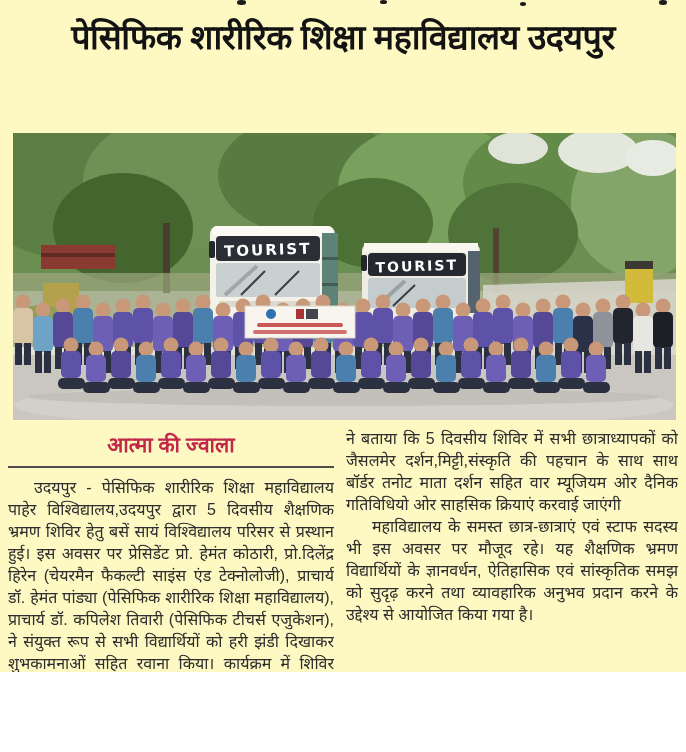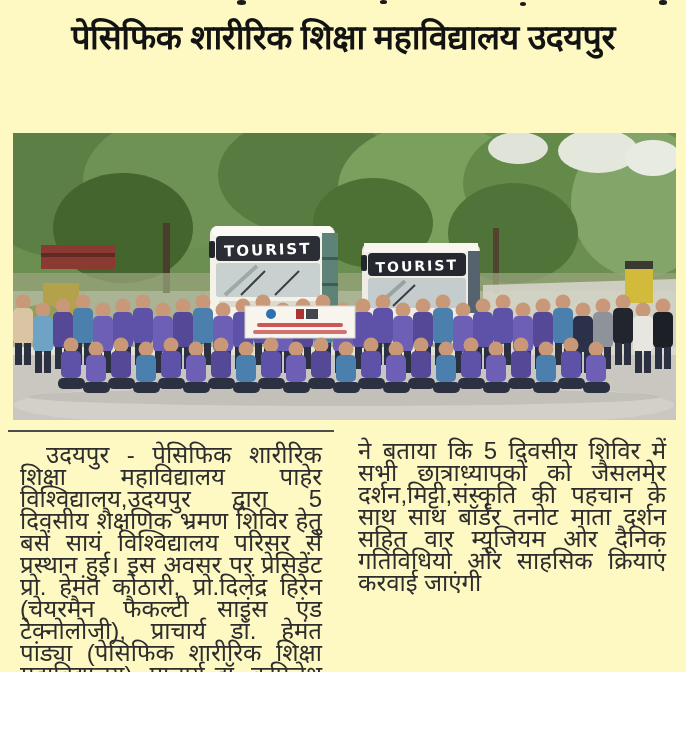--- a/index.html
+++ b/index.html
@@ -19,21 +19,21 @@
     background:#e6e8e0;overflow:hidden;
   }
   .photo svg{display:block;}
   .col-left{position:absolute;left:8px;top:430px;width:326px;height:318px;overflow:hidden;}
   .col-right{position:absolute;left:346px;top:428px;width:332px;height:320px;overflow:hidden;}
   .section-heading{
     text-align:center;font-size:21px;font-weight:bold;color:#c2274a;
     margin:2px 0 8px 0;line-height:26px;
   }
   .heading-rule{border:none;border-top:2px solid #4c4c4c;margin:0 0 9px 0;}
-  .body-text{font-size:24px;line-height:22px;text-align:justify;color:#2d2d2d;margin:12px;}
+  .body-text{font-size:16px;line-height:22px;text-align:justify;color:#2d2d2d;margin:0;}
   .indent{text-indent:26px;}
   .indent-sm{text-indent:12px;}
   .bus-label{
     font-family:"DejaVu Sans",sans-serif;font-weight:bold;fill:#ffffff;
     letter-spacing:2px;
   }
 </style>
 </head>
 <body>
 
@@ -196,25 +196,27 @@
           <use href="#p-kneel" x="483" y="262" style="color: rgb(108, 95, 181);"></use>
           <use href="#p-kneel" x="508" y="258" style="color: rgb(85, 72, 150);"></use>
           <use href="#p-kneel" x="533" y="262" style="color: rgb(75, 127, 174);"></use>
           <use href="#p-kneel" x="558" y="258" style="color: rgb(94, 81, 168);"></use>
           <use href="#p-kneel" x="583" y="262" style="color: rgb(108, 95, 181);"></use>
         </g>
     </svg>
   </div>
 
   <div class="col-left">
+    <div class="section-heading" style="color: rgb(194, 39, 74);">आत्मा की ज्वाला</div>
     <hr class="heading-rule">
     <p class="body-text indent">उदयपुर - पेसिफिक शारीरिक शिक्षा महाविद्यालय पाहेर विश्विद्यालय,उदयपुर द्वारा 5 दिवसीय शैक्षणिक भ्रमण शिविर हेतु बसें सायं विश्विद्यालय परिसर से प्रस्थान हुई। इस अवसर पर प्रेसिडेंट प्रो. हेमंत कोठारी, प्रो.दिलेंद्र हिरेन (चेयरमैन फैकल्टी साइंस एंड टेक्नोलोजी), प्राचार्य डॉ. हेमंत पांड्या (पेसिफिक शारीरिक शिक्षा महाविद्यालय), प्राचार्य डॉ. कपिलेश तिवारी (पेसिफिक टीचर्स एजुकेशन), ने संयुक्त रूप से सभी विद्यार्थियों को हरी झंडी दिखाकर शुभकामनाओं सहित रवाना किया। कार्यक्रम में शिविर प्रभारी एवं वाइस प्रिंसिपल डॉ. जितेंद्र सिंह चुण्डावत</p>
   </div>
 
   <div class="col-right">
     <p class="body-text">ने बताया कि 5 दिवसीय शिविर में सभी छात्राध्यापकों को जैसलमेर दर्शन,मिट्टी,संस्कृति की पहचान के साथ साथ बॉर्डर तनोट माता दर्शन सहित वार म्यूजियम ओर दैनिक गतिविधियो ओर साहसिक क्रियाएं करवाई जाएंगी</p>
+    <p class="body-text indent">महाविद्यालय के समस्त छात्र-छात्राएं एवं स्टाफ सदस्य भी इस अवसर पर मौजूद रहे। यह शैक्षणिक भ्रमण विद्यार्थियों के ज्ञानवर्धन, ऐतिहासिक एवं सांस्कृतिक समझ को सुदृढ़ करने तथा व्यावहारिक अनुभव प्रदान करने के उद्देश्य से आयोजित किया गया है।</p>
   </div>
 
   <div class="speck faint" style="left:245px;top:744px;width:6px;height:4px;"></div>
   <div class="speck faint" style="left:297px;top:746px;width:6px;height:4px;"></div>
   <div class="speck faint" style="left:525px;top:744px;width:6px;height:4px;"></div>
   <div class="speck faint" style="left:575px;top:746px;width:6px;height:4px;"></div>
 </div>
 
 </body></html>

